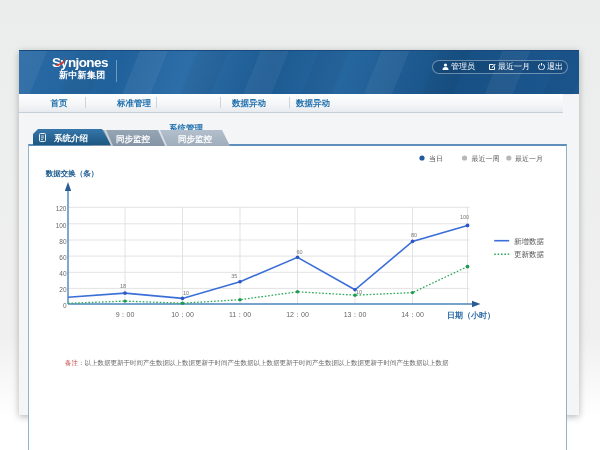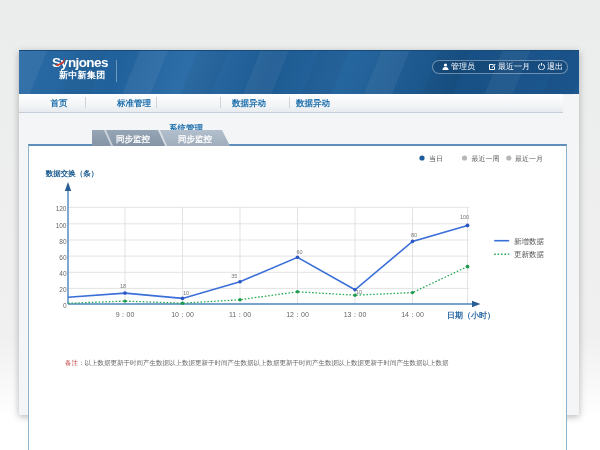--- a/index.html
+++ b/index.html
@@ -89,20 +89,27 @@
     <div class="nv" style="left:294px;">数据异动</div>
   </div>
   <div style="position:absolute;left:85px;top:79.5px;width:1.5px;height:16px;background:rgba(255,255,255,0.55);transform:skewX(24deg);transform-origin:top left;z-index:4;"></div>
   <div style="position:absolute;left:139px;top:80px;width:1.5px;height:16px;background:rgba(255,255,255,0.6);transform:skewX(24deg);transform-origin:top left;z-index:4;"></div>
   <div class="tab" id="tab3">
       <div class="tbt" style="left:31px;">同步监控</div>
     </div>
   <div class="tab" id="tab2">
       <div class="tbt" style="left:24px;">同步监控</div>
     </div>
+  <div class="tab" id="tab1">
+    <svg style="position:absolute;left:6px;top:3.5px" width="7" height="9" viewBox="0 0 7 9">
+      <rect x="0.5" y="0.5" width="6" height="8" rx="1" fill="none" stroke="#fff" stroke-width="0.9"></rect>
+      <path d="M2 3 h3 M2 4.8 h3 M2 6.6 h2" stroke="#fff" stroke-width="0.7"></path>
+    </svg>
+    <div class="tbt" style="left:21px;">系统介绍</div>
+  </div>
   <div id="panel">
   <svg width="537" height="262" viewBox="0 0 537 262" style="position:absolute;left:-1px;top:-1px" font-family="Liberation Sans, sans-serif">
 
     <circle cx="394" cy="13" r="2.6" fill="#1f5c9b"></circle>
     <text x="401" y="16" font-size="7" fill="#555">当日</text>
     <circle cx="436.5" cy="13" r="2.6" fill="#b7b7b7"></circle>
     <text x="443.5" y="16" font-size="7" fill="#555">最近一周</text>
     <circle cx="480.8" cy="13" r="2.6" fill="#b7b7b7"></circle>
     <text x="487" y="16" font-size="7" fill="#555">最近一月</text>
 

